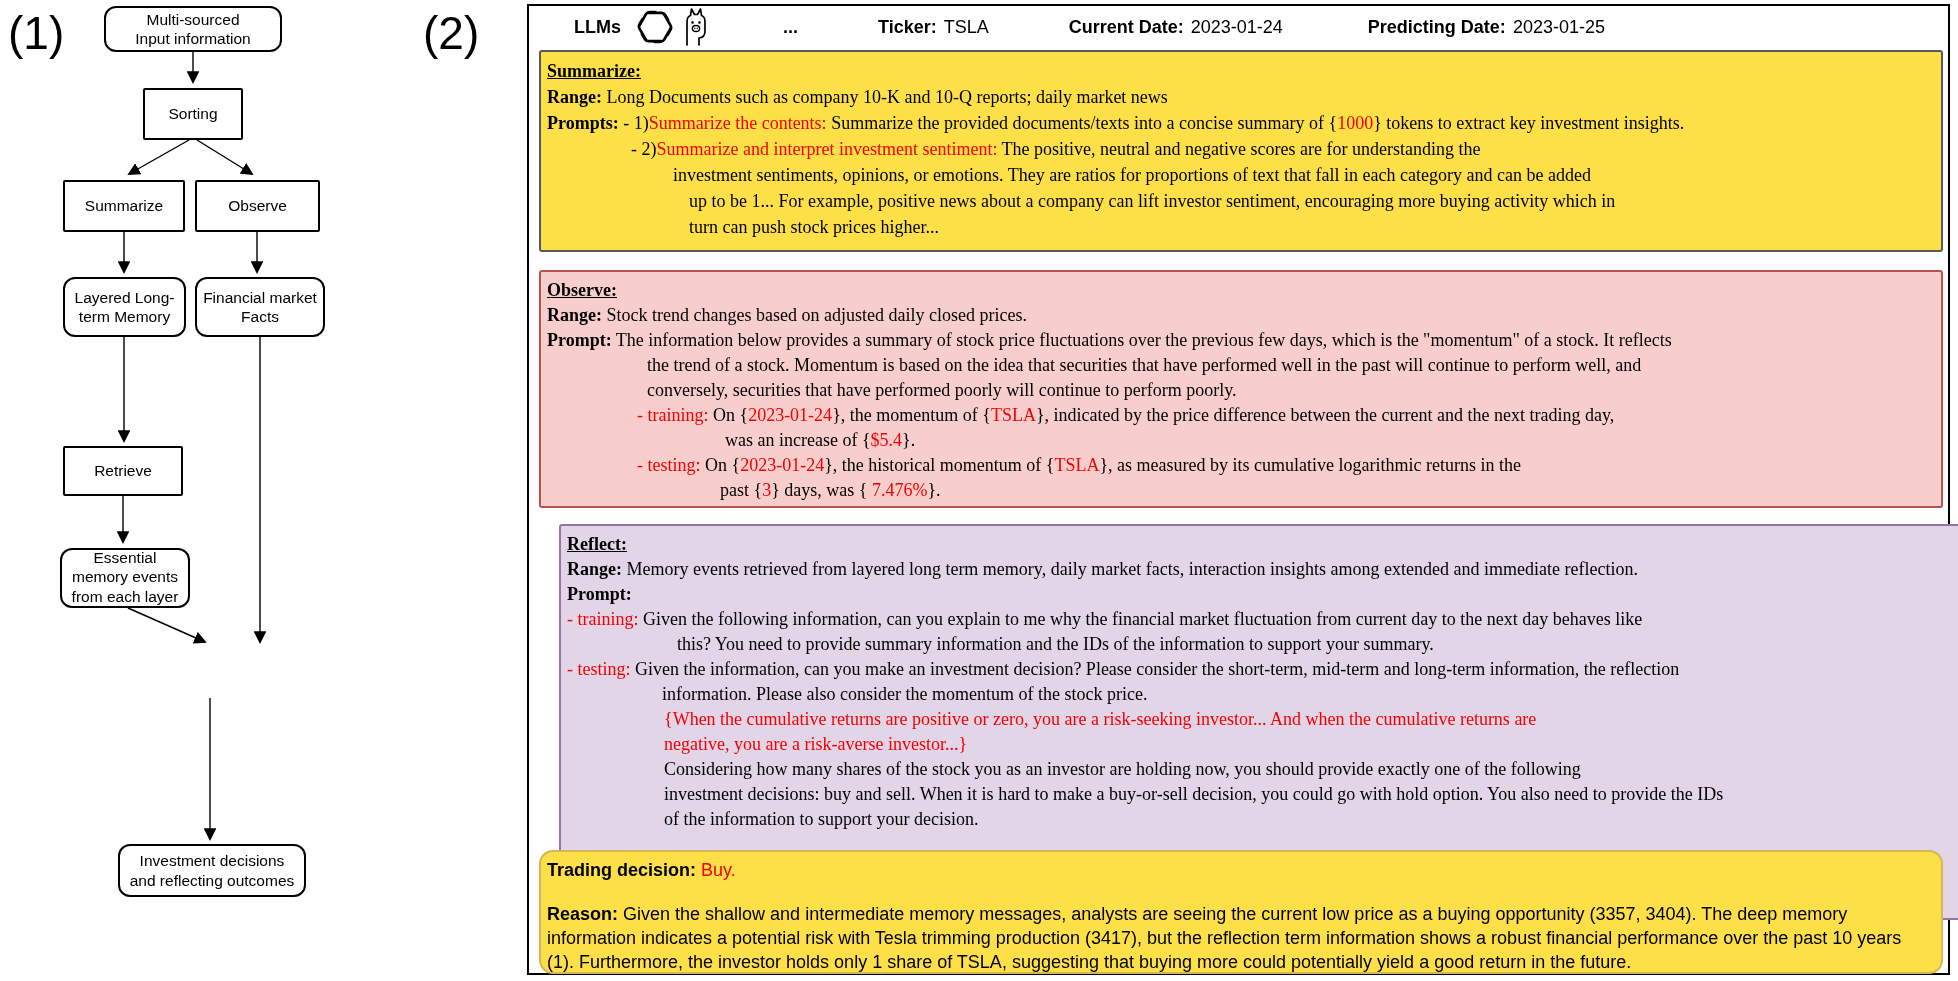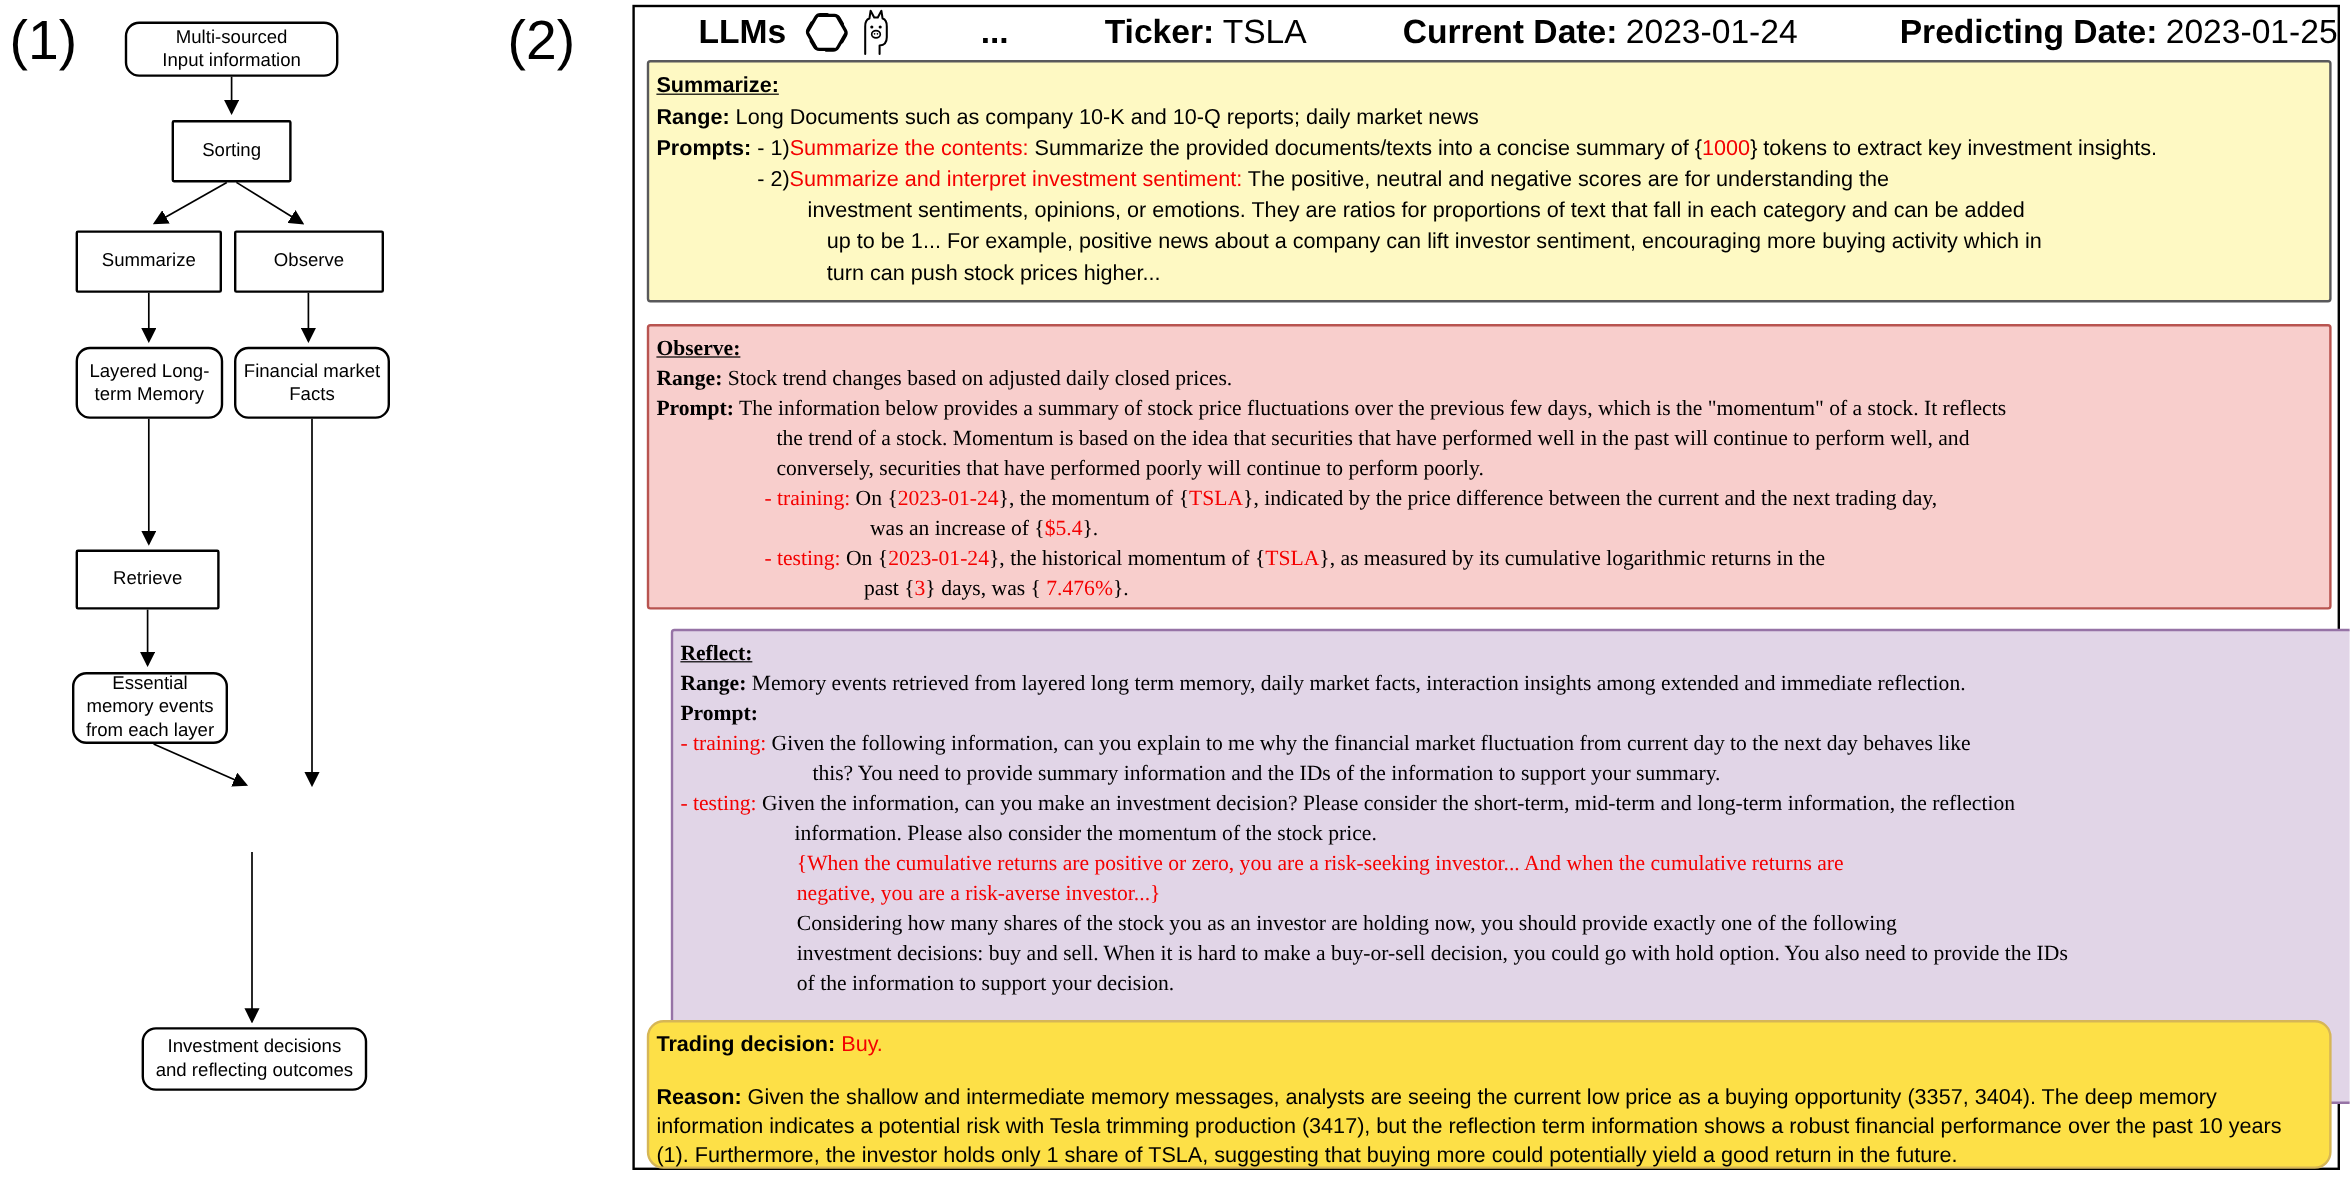--- a/index.html
+++ b/index.html
@@ -2,34 +2,34 @@
 <html style="--red: #f40000;"><head>
 <meta charset="utf-8">
 <style>
   html,body{margin:0;padding:0;}
   body{
     width:1958px;height:981px;position:relative;background:#ffffff;
     font-family:"Liberation Sans", sans-serif;color:#000;overflow:hidden;
   }
   .fig-label{position:absolute;font-size:46px;font-weight:400;color:#000;}
   
-  #flowchart{position:absolute;left:0;top:12px;width:430px;height:838px;}
+  #flowchart{position:absolute;left:0;top:0;width:430px;height:838px;}
   #flow-arrows{position:absolute;left:0;top:0;pointer-events:none;}
   .flow-node{
     position:absolute;border:2px solid #000;background:#fff;border-radius:2px;
     display:flex;align-items:center;justify-content:center;text-align:center;
     font-size:15.5px;line-height:1.25;white-space:pre-line;box-sizing:border-box;
   }
   .flow-node.rounded{border-radius:12px;}
   
   #panel{
     position:absolute;left:527px;top:4px;width:1423px;height:971px;
     border:2px solid #000;background:#fff;box-sizing:border-box;
   }
-  .phead{display:flex;align-items:center;height:42px;padding-left:18px;font-size:28px;justify-content:flex-end;}
+  .phead{display:flex;align-items:center;height:42px;padding-left:45px;font-size:18px;}
   .phead .bold{font-weight:bold;}
   .phead .hgroup{display:flex;align-items:baseline;gap:7px;white-space:nowrap;}
   .icon{display:inline-flex;align-items:center;justify-content:center;}
   #openai-icon{margin-left:16px;}
   #llama-icon{margin-left:6px;}
   #hdots{margin-left:70px;font-weight:bold;}
   #ticker-group{margin-left:80px;}
   #current-date-group{margin-left:80px;}
   #predicting-date-group{margin-left:85px;}
   
@@ -145,21 +145,21 @@
       <span class="bold">Current Date:</span>
       <span>2023-01-24</span>
     </span>
 
     <span class="hgroup" id="predicting-date-group">
       <span class="bold">Predicting Date:</span>
       <span>2023-01-25</span>
     </span>
   </div>
 
-  <div class="pbox" id="box-summarize" style="border-color: rgb(89, 89, 91); background: #fef9c3;">
+  <div class="pbox" id="box-summarize" style="border-color: rgb(89, 89, 91); background: #fde047; font-family: Liberation Serif, serif;">
       <div class="bline"><span class="b u">Summarize: </span></div>
       <div class="bline"><span class="b">Range:</span><span> Long Documents such as company 10-K and 10-Q reports; daily market news</span></div>
       <div class="bline"><span class="b">Prompts:</span><span> - 1)</span><span class="red">Summarize the contents:</span><span> Summarize the provided documents/texts into a concise summary of {</span><span class="red">1000</span><span>} tokens to extract key investment insights.</span></div>
       <div class="bline" style="padding-left: 84px;"><span>- 2)</span><span class="red">Summarize and interpret investment sentiment:</span><span> The positive, neutral and negative scores are for understanding the</span></div>
       <div class="bline" style="padding-left: 126px;"><span>investment sentiments, opinions, or emotions. They are ratios for proportions of text that fall in each category and can be added</span></div>
       <div class="bline" style="padding-left: 142px;"><span>up to be 1... For example, positive news about a company can lift investor sentiment, encouraging more buying activity which in</span></div>
       <div class="bline" style="padding-left: 142px;"><span>turn can push stock prices higher...</span></div>
     </div>
   <div class="pbox" id="box-observe" style="border-color: rgb(184, 84, 80); background: rgb(248, 206, 204);">
       <div class="bline"><span class="b u">Observe:</span></div>

